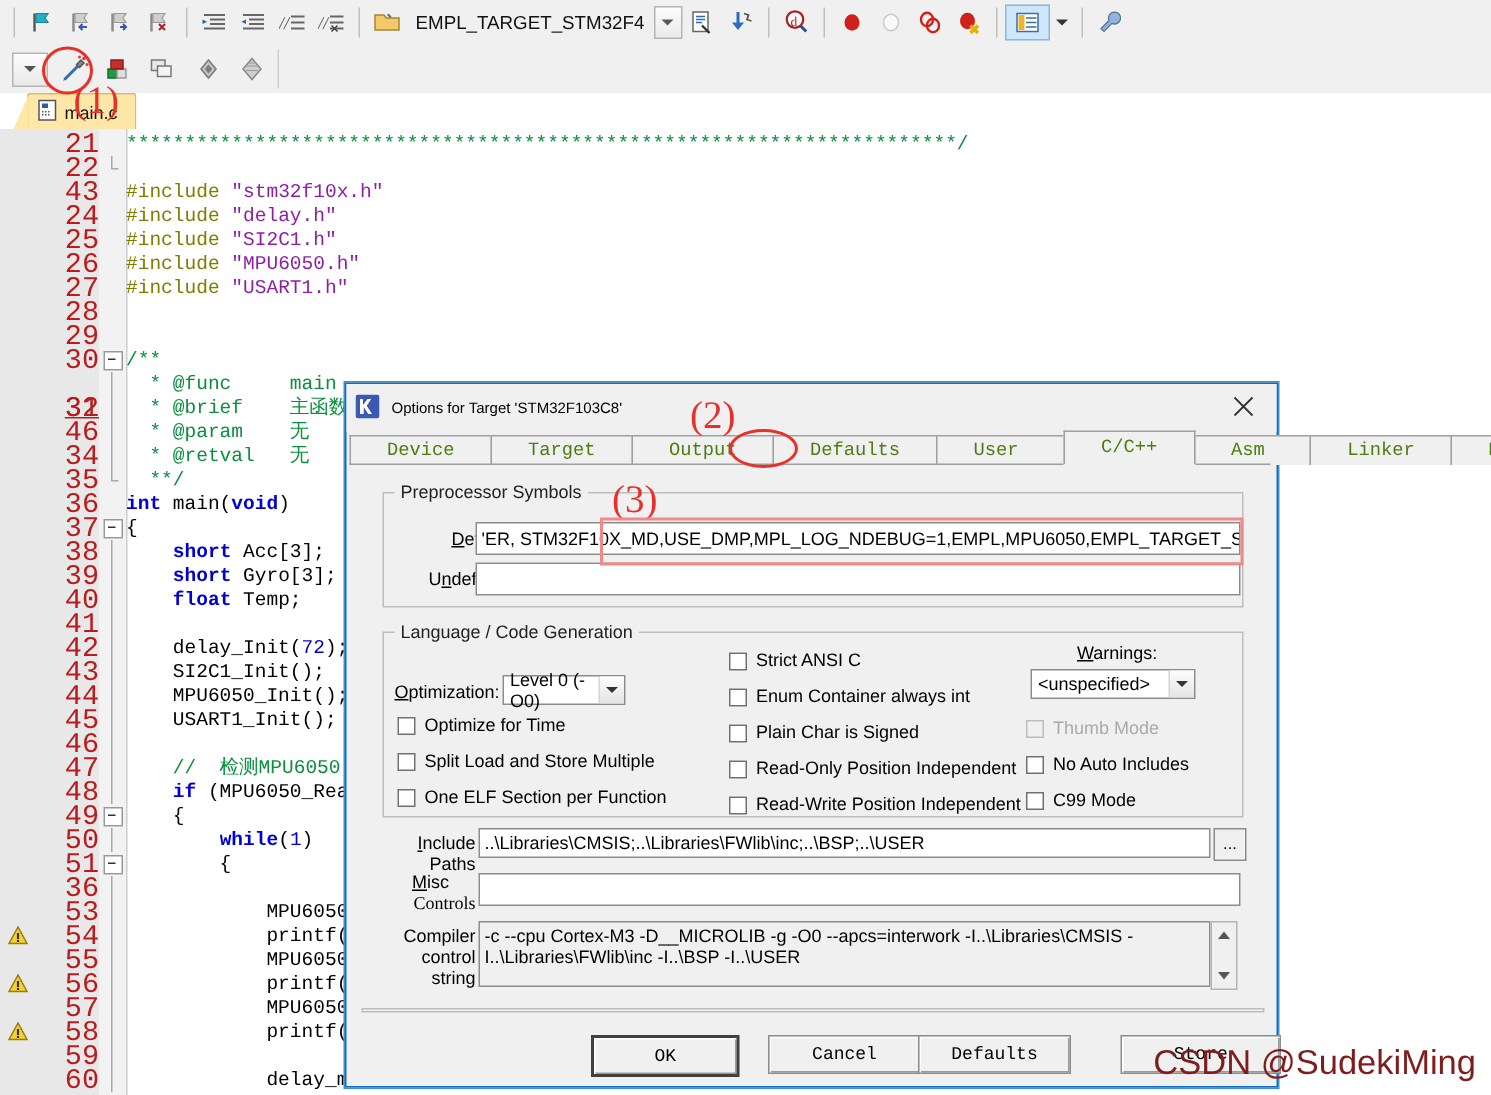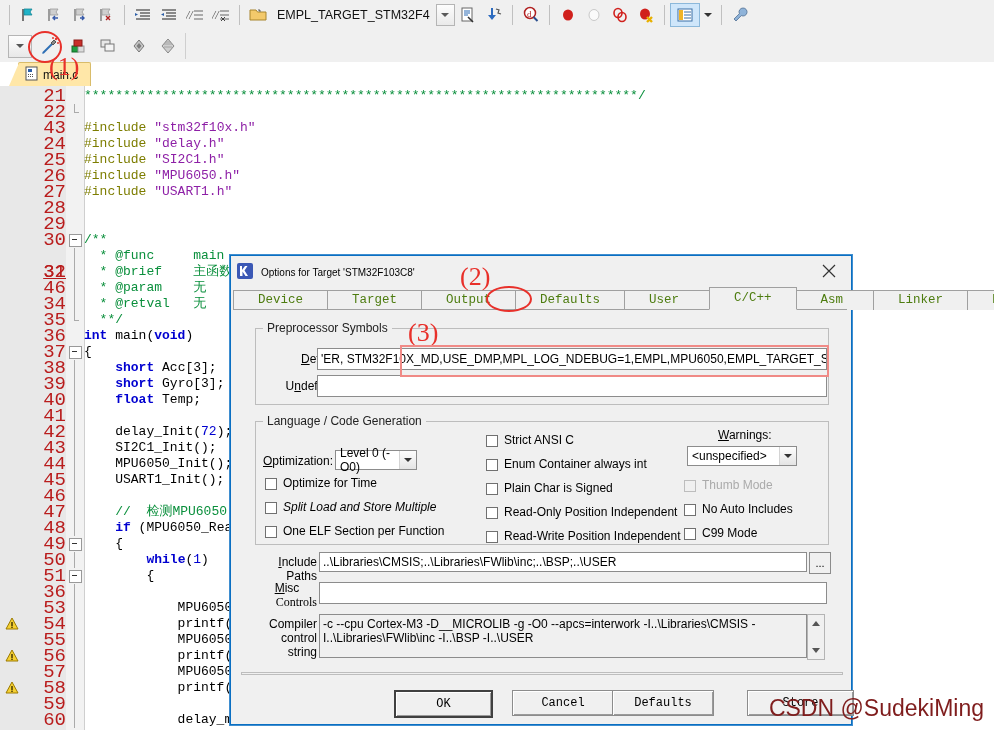--- a/index.html
+++ b/index.html
@@ -522,21 +522,21 @@
   <div class="lbl" style="left:487px;top:172px;text-align:right;"><span class="u">W</span>arnings:</div>
   <div class="sel-box" style="left:456px;top:190px;width:110px;height:20px;">
     <span>&lt;unspecified&gt;</span>
     <div class="sel-arrow"></div>
   </div>
 
   <div id="cb-col1">
       <div class="cbx" style="left: 34px; top: 222px;"></div>
       <div class="cbl" style="left: 52px; top: 220px;">Optimize for Time</div>
       <div class="cbx" style="left: 34px; top: 246px;"></div>
-      <div class="cbl" style="left: 52px; top: 244px; font-style: italic;">Split Load and Store Multiple</div>
+      <div class="cbl" style="left: 52px; top: 244px;">Split Load and Store Multiple</div>
       <div class="cbx" style="left: 34px; top: 270px;"></div>
       <div class="cbl" style="left: 52px; top: 268px;">One ELF Section per Function</div>
     </div>
   <div id="cb-col2">
       <div class="cbx" style="left: 255px; top: 179px;"></div>
       <div class="cbl" style="left: 273px; top: 177px;">Strict ANSI C</div>
       <div class="cbx" style="left: 255px; top: 203px;"></div>
       <div class="cbl" style="left: 273px; top: 201px;">Enum Container always int</div>
       <div class="cbx" style="left: 255px; top: 227px;"></div>
       <div class="cbl" style="left: 273px; top: 225px;">Plain Char is Signed</div>

